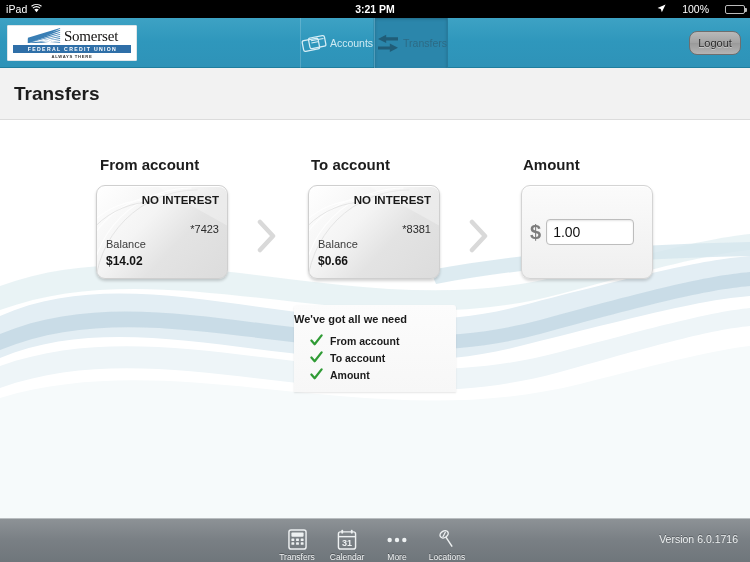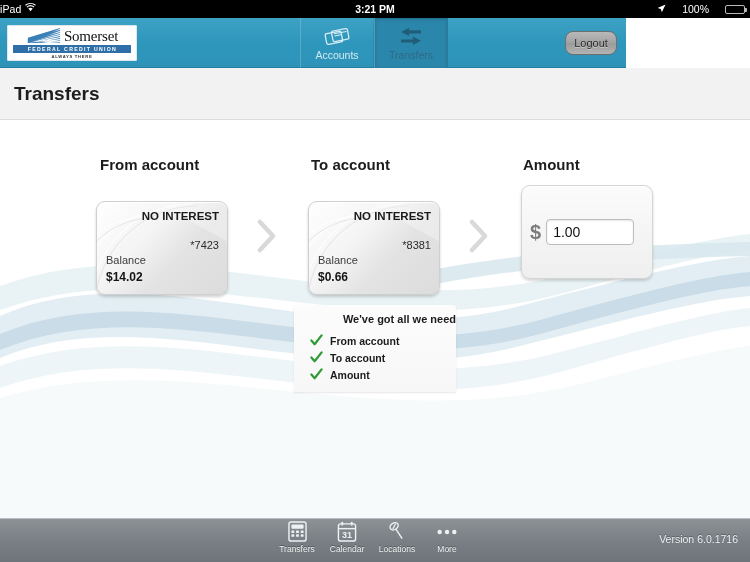--- a/index.html
+++ b/index.html
@@ -10,21 +10,21 @@
     overflow: hidden;
   }
   #app { position: relative; width: 750px; height: 562px; }
 
   
   .statusbar {
     position: absolute; top: 0; left: 0; width: 750px; height: 18px;
     background: #000; color: #fff; font-size: 10.5px;
     display: flex; align-items: center;
   }
-  .sb-left { display: flex; align-items: flex-start; gap: 4px; }
+  .sb-left { display: flex; align-items: flex-end; gap: 4px; padding-left: 6px; }
   .sb-device { font-size: 10.5px; letter-spacing: .1px; }
   .sb-center {
     position: absolute; left: 0; right: 0; text-align: center;
     font-size: 10.5px; font-weight: bold;
   }
   .sb-right {
     position: absolute; right: 5px; display: flex; align-items: center; gap: 16px;
     font-size: 10.5px;
   }
   .wifi-glyph { font-size: 10px; line-height: 1; }
@@ -34,21 +34,21 @@
     position: relative; padding: 1px; display: inline-block;
   }
   .batt::after {
     content: ""; position: absolute; right: -3px; top: 2.5px;
     width: 2px; height: 4px; background: #bbb; border-radius: 0 1px 1px 0;
   }
   .batt-fill { height: 100%; width: 100%; background: #51d16a; border-radius: 1px; }
 
   
   .navbar {
-    position: absolute; top: 18px; left: 0; width: 626px; height: 50px;
+    position: absolute; top: 18px; left: 0; width: 750px; height: 50px;
     background: linear-gradient(to bottom, #3da2c4 0%, #2f97bc 48%, #2e93b8 100%);
     border-bottom: 1px solid #1f7e9e;
   }
   .logo-box {
     position: absolute; left: 7px; top: 7px; width: 130px; height: 36px;
     background: #fff; border: 1px solid #dfe6e9; border-radius: 1px;
     display: flex; align-items: center; justify-content: center;
     overflow: hidden;
   }
   .logo-inner { display: flex; flex-direction: column; align-items: center; width: 118px; }
@@ -60,21 +60,21 @@
   }
   .logo-bar {
     margin-top: 1px; background: #2f6fa8; color: #fff;
     font-size: 5.2px; letter-spacing: 1.3px; font-weight: bold;
     padding: 1px 3px 1px 4px; width: 100%; text-align: center;
   }
   .logo-tag { font-size: 4.2px; letter-spacing: .7px; color: #333; margin-top: 1px; font-weight: bold; }
 
   .tabs { position: absolute; left: 300px; top: 0; height: 50px; display: flex; }
   .tab {
-    width: 74px; height: 50px; display: flex; flex-direction: column;
+    width: 74px; height: 50px; display: flex; 
     align-items: center; justify-content: center; gap: 2px;
     color: #cfeaf3; font-size: 10.5px; cursor: pointer;
     border-left: 1px solid rgba(255,255,255,0.18);
     border-right: 1px solid rgba(0,0,0,0.08);
   }
   .tab.selected {
     background: #2b86ab;
     color: #2d6b85;
     box-shadow: inset 0 1px 3px rgba(0,0,0,0.22);
   }
@@ -108,21 +108,21 @@
     position: absolute; font-size: 15px; font-weight: bold; color: #1d1d1d;
   }
 
   
   .acct-card {
     position: absolute; width: 132px; height: 94px; border-radius: 9px;
     background:
       linear-gradient(133deg, #ffffff 0%, #f4f4f4 38%, #e3e3e3 62%, #dcdcdc 100%);
     border: 1px solid #cfcfcf;
     box-shadow: 0 2px 3px rgba(0,0,0,0.18), inset 0 1px 0 #fff;
-    overflow: hidden; cursor: pointer; margin-top: 16px;
+    overflow: hidden; cursor: pointer;
   }
   .acct-card .arcs { position: absolute; inset: 0; }
   .acct-name {
     position: absolute; right: 8px; top: 8px; font-size: 11.5px;
     font-weight: bold; color: #1a1a1a;
   }
   .acct-num {
     position: absolute; right: 8px; top: 37px; font-size: 11px; color: #2b2b2b;
   }
   .bal-label { position: absolute; left: 9px; top: 52px; font-size: 11px; color: #3a3a3a; }
@@ -147,42 +147,42 @@
   }
 
   
   .confirm {
     position: absolute; left: 294px; top: 185px; width: 162px; height: 87px;
     background: linear-gradient(to bottom, #fcfcfc 0%, #f7f7f7 100%);
     border-radius: 3px 3px 0 0;
     box-shadow: 0 1px 2px rgba(0,0,0,0.10);
   }
   .confirm-head {
-    text-align: right; font-size: 11px; font-weight: bold; color: #1b1b1b;
+    text-align: left; font-size: 11px; font-weight: bold; color: #1b1b1b;
     padding-top: 8px;
   }
   .confirm-list { margin-top: 7px; }
   .confirm-item {
     display: flex; align-items: center; gap: 7px; padding: 2px 0 2px 16px;
     font-size: 10.5px; color: #1b1b1b; font-weight: bold;
   }
   .check { width: 13px; height: 13px; flex: 0 0 13px; }
 
   
   .toolbar {
     position: absolute; bottom: 0; left: 0; width: 750px; height: 44px;
     background: linear-gradient(to bottom, #8d9296 0%, #797f84 50%, #6f767b 100%);
     border-top: 1px solid #b9bdc0;
   }
   .tb-items {
     position: absolute; left: 272px; top: 0; height: 44px; display: flex; gap: 0;
   }
   .tb-item {
     width: 50px; height: 36px; display: flex; flex-direction: column;
-    align-items: center; justify-content: center; gap: 1px; cursor: pointer;
+    align-items: center; justify-content: center; gap: 1px; cursor: pointer; margin-top: 8px;
   }
   .tb-icon { height: 22px; display: flex; align-items: center; justify-content: center; }
   .tb-label { font-size: 8.5px; color: #f0f2f3; text-shadow: 0 -1px 0 rgba(0,0,0,.35); }
   .version {
     position: absolute; right: 12px; top: 14px; font-size: 10.5px;
     color: #eceff0; text-shadow: 0 -1px 0 rgba(0,0,0,.3);
   }
 </style>
 </head>
 <body>
@@ -397,39 +397,39 @@
             <rect x="4.5" y="0.8" width="2" height="4" rx=".9" fill="#eef1f2"></rect>
             <rect x="14.5" y="0.8" width="2" height="4" rx=".9" fill="#eef1f2"></rect>
             <text x="10.5" y="18" font-family="Liberation Sans, sans-serif" font-size="9.5" font-weight="bold" fill="#eef1f2" text-anchor="middle">31</text>
           </svg>
         </span>
         <span class="tb-label">Calendar</span>
       </div>
 
       <div class="tb-item">
         <span class="tb-icon">
+          <svg width="22" height="8" viewBox="0 0 24 8">
+            <circle cx="4" cy="4" r="2.4" fill="#eef1f2"></circle>
+            <circle cx="12" cy="4" r="2.4" fill="#eef1f2"></circle>
+            <circle cx="20" cy="4" r="2.4" fill="#eef1f2"></circle>
+          </svg>
+        </span>
+        <span class="tb-label">More</span>
+      </div>
+
+      <div class="tb-item">
+        <span class="tb-icon">
           <svg width="21" height="21" viewBox="0 0 22 22">
             <g transform="rotate(-33 11 11)">
               <ellipse cx="11" cy="4.5" rx="4.6" ry="3.4" fill="none" stroke="#eef1f2" stroke-width="1.5"></ellipse>
               <line x1="11" y1="7.6" x2="11" y2="20" stroke="#eef1f2" stroke-width="1.5"></line>
               <line x1="8.2" y1="6.2" x2="13.8" y2="3" stroke="#eef1f2" stroke-width="1.2"></line>
             </g>
           </svg>
         </span>
         <span class="tb-label">Locations</span>
       </div>
-
-      <div class="tb-item">
-        <span class="tb-icon">
-          <svg width="22" height="8" viewBox="0 0 24 8">
-            <circle cx="4" cy="4" r="2.4" fill="#eef1f2"></circle>
-            <circle cx="12" cy="4" r="2.4" fill="#eef1f2"></circle>
-            <circle cx="20" cy="4" r="2.4" fill="#eef1f2"></circle>
-          </svg>
-        </span>
-        <span class="tb-label">More</span>
-      </div>
     </div>
 
     <div class="version">Version 6.0.1716</div>
   </div>
 
 </div>
 
 </body></html>

